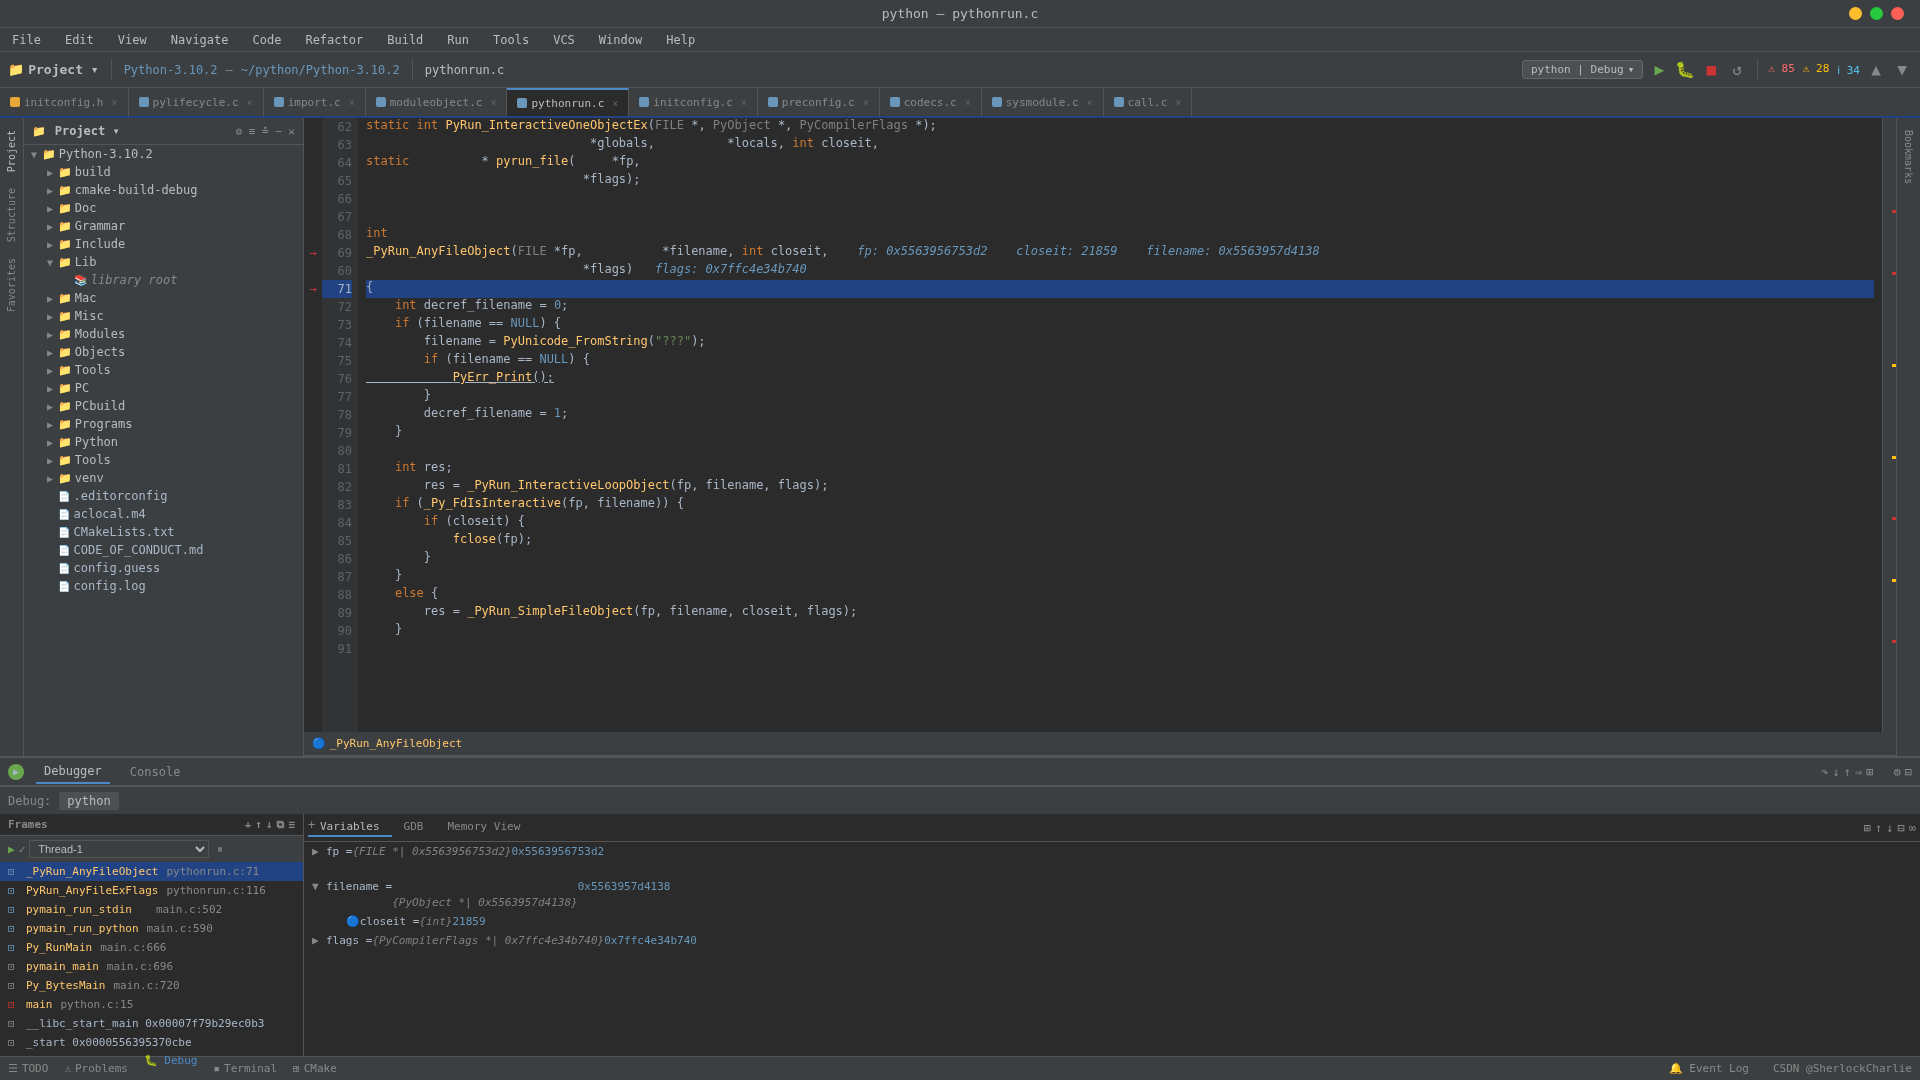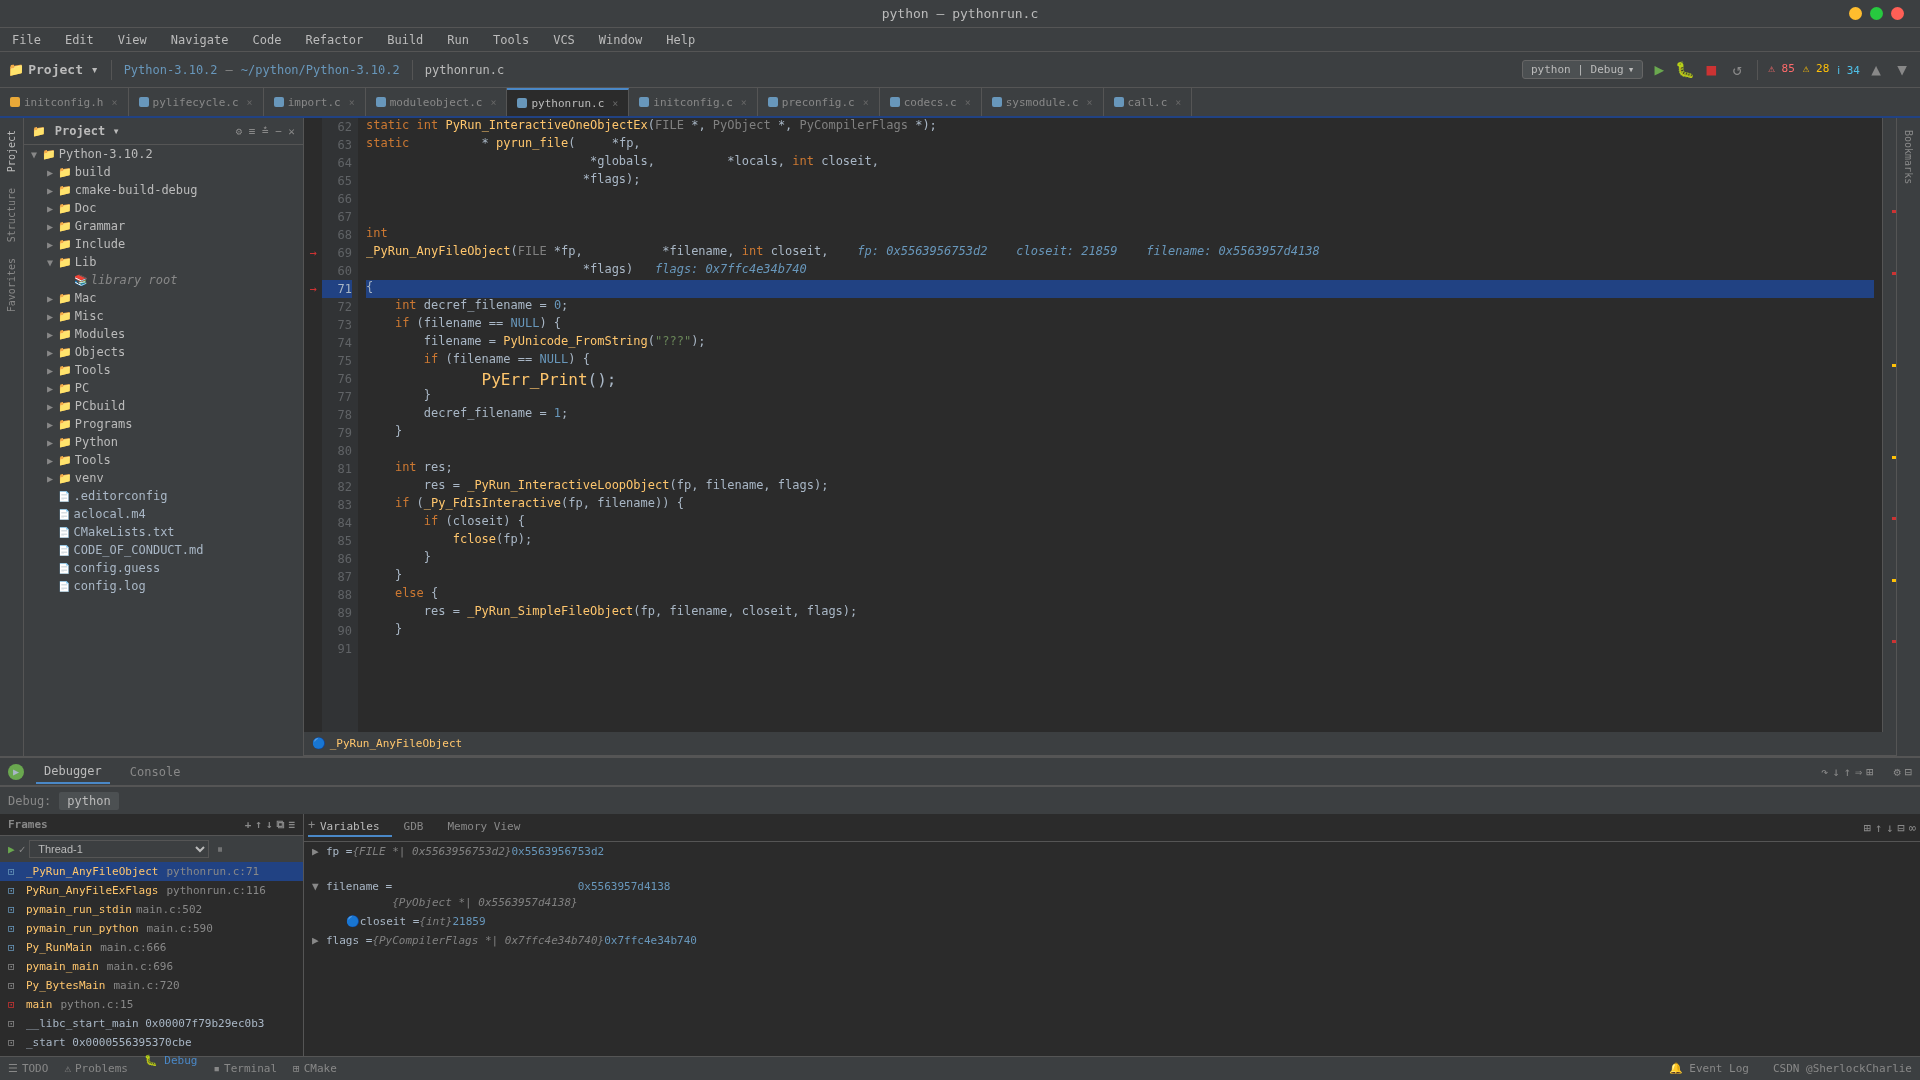--- a/index.html
+++ b/index.html
@@ -364,34 +364,34 @@
           <div>86</div>
           <div>87</div>
           <div>88</div>
           <div>89</div>
           <div>90</div>
           <div>91</div>
         </div>
 
         <div style="flex:1; padding: 0 8px; overflow-x:auto; background:#2b2b2b;">
           <div style="height:18px; white-space:pre; font-size:12px;"><span style="color:#cc7832;">static</span> <span style="color:#cc7832;">int</span> <span style="color:#ffc66d;">PyRun_InteractiveOneObjectEx</span><span style="color:#a9b7c6;">(</span><span style="color:#808080;">FILE</span> *, <span style="color:#808080;">PyObject</span> *, <span style="color:#808080;">PyCompilerFlags</span> *<span style="color:#a9b7c6;">);</span></div>
+          <div style="height:18px; white-space:pre; font-size:12px;">                               *globals,          *locals, <span style="color:#cc7832;">int</span> closeit,</div>
           <div style="height:18px; white-space:pre; font-size:12px;"><span style="color:#cc7832;">static</span>          * <span style="color:#ffc66d;">pyrun_file</span>(<span style="color:#808080;">    </span> *fp,</div>
-          <div style="height:18px; white-space:pre; font-size:12px;">                               *globals,          *locals, <span style="color:#cc7832;">int</span> closeit,</div>
           <div style="height:18px; white-space:pre; font-size:12px;">                              *flags);</div>
           <div style="height:18px; white-space:pre; font-size:12px;"></div>
           <div style="height:18px; white-space:pre; font-size:12px;"></div>
           <div style="height:18px; white-space:pre; font-size:12px;"><span style="color:#cc7832;">int</span></div>
           <div style="height:18px; white-space:pre; font-size:12px;"><span style="color:#ffc66d;">_PyRun_AnyFileObject</span>(<span style="color:#808080;">FILE</span> *fp, <span style="color:#808080;">          </span>*filename, <span style="color:#cc7832;">int</span> closeit, <span style="color:#6897bb; font-style:italic;">   fp: 0x5563956753d2    closeit: 21859    filename: 0x5563957d4138</span></div>
           <div style="height:18px; white-space:pre; font-size:12px;">                              *flags)   <span style="color:#6897bb; font-style:italic;">flags: 0x7ffc4e34b740</span></div>
           <div style="height:18px; white-space:pre; font-size:12px; background:#214283;">{</div>
           <div style="height:18px; white-space:pre; font-size:12px;">    <span style="color:#cc7832;">int</span> decref_filename = <span style="color:#6897bb;">0</span>;</div>
           <div style="height:18px; white-space:pre; font-size:12px;">    <span style="color:#cc7832;">if</span> (filename == <span style="color:#6897bb;">NULL</span>) {</div>
           <div style="height:18px; white-space:pre; font-size:12px;">        filename = <span style="color:#ffc66d;">PyUnicode_FromString</span>(<span style="color:#6a8759;">"???"</span>);</div>
           <div style="height:18px; white-space:pre; font-size:12px;">        <span style="color:#cc7832;">if</span> (filename == <span style="color:#6897bb;">NULL</span>) {</div>
-          <div style="height:18px; white-space:pre; font-size:16px;">            <span style="color:#ffc66d;">PyErr_Print</span>();</div>
+          <div style="height:18px; white-space:pre; font-size:12px;text-decoration:underline;">            <span style="color:#ffc66d;">PyErr_Print</span>();</div>
           <div style="height:18px; white-space:pre; font-size:12px;">        }</div>
           <div style="height:18px; white-space:pre; font-size:12px;">        decref_filename = <span style="color:#6897bb;">1</span>;</div>
           <div style="height:18px; white-space:pre; font-size:12px;">    }</div>
           <div style="height:18px; white-space:pre; font-size:12px;"></div>
           <div style="height:18px; white-space:pre; font-size:12px;">    <span style="color:#cc7832;">int</span> res;</div>
           <div style="height:18px; white-space:pre; font-size:12px;">        res = <span style="color:#ffc66d;">_PyRun_InteractiveLoopObject</span>(fp, filename, flags);</div>
           <div style="height:18px; white-space:pre; font-size:12px;">    <span style="color:#cc7832;">if</span> (<span style="color:#ffc66d;">_Py_FdIsInteractive</span>(fp, filename)) {</div>
           <div style="height:18px; white-space:pre; font-size:12px;">        <span style="color:#cc7832;">if</span> (closeit) {</div>
           <div style="height:18px; white-space:pre; font-size:12px;">            <span style="color:#ffc66d;">fclose</span>(fp);</div>
           <div style="height:18px; white-space:pre; font-size:12px;">        }</div>
@@ -481,21 +481,21 @@
         <span style="color:#888; margin-left:4px;">pythonrun.c:71</span>
       </div>
       <div class="frame-item">
         <span style="width:14px; color:#6897bb;">⊡</span>
         <span class="frame-fn">PyRun_AnyFileExFlags</span>
         <span style="color:#888; margin-left:4px;">pythonrun.c:116</span>
       </div>
       <div class="frame-item">
         <span style="width:14px; color:#6897bb;">⊡</span>
         <span class="frame-fn">pymain_run_stdin</span>
-        <span style="color:#888; margin-left:0;">main.c:502</span>
+        <span style="color:#888; margin-left:20px;">main.c:502</span>
       </div>
       <div class="frame-item">
         <span style="width:14px; color:#6897bb;">⊡</span>
         <span class="frame-fn">pymain_run_python</span>
         <span style="color:#888; margin-left:4px;">main.c:590</span>
       </div>
       <div class="frame-item">
         <span style="width:14px; color:#6897bb;">⊡</span>
         <span class="frame-fn">Py_RunMain</span>
         <span style="color:#888; margin-left:4px;">main.c:666</span>

